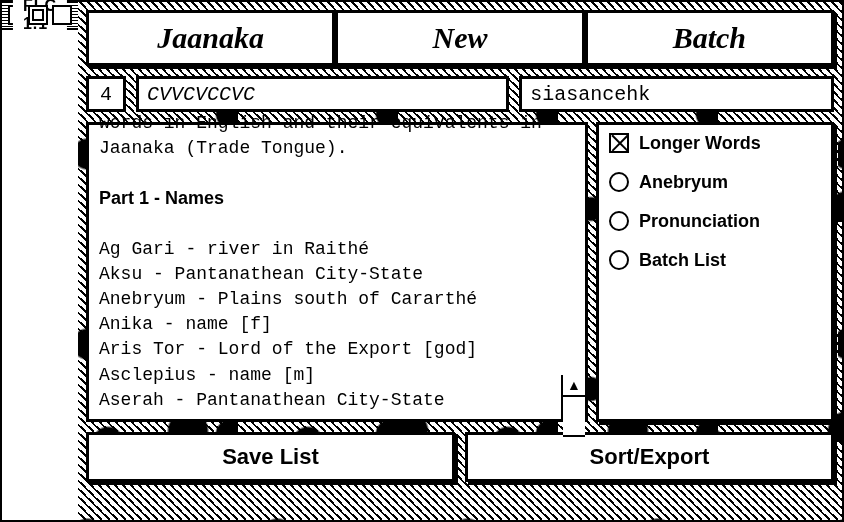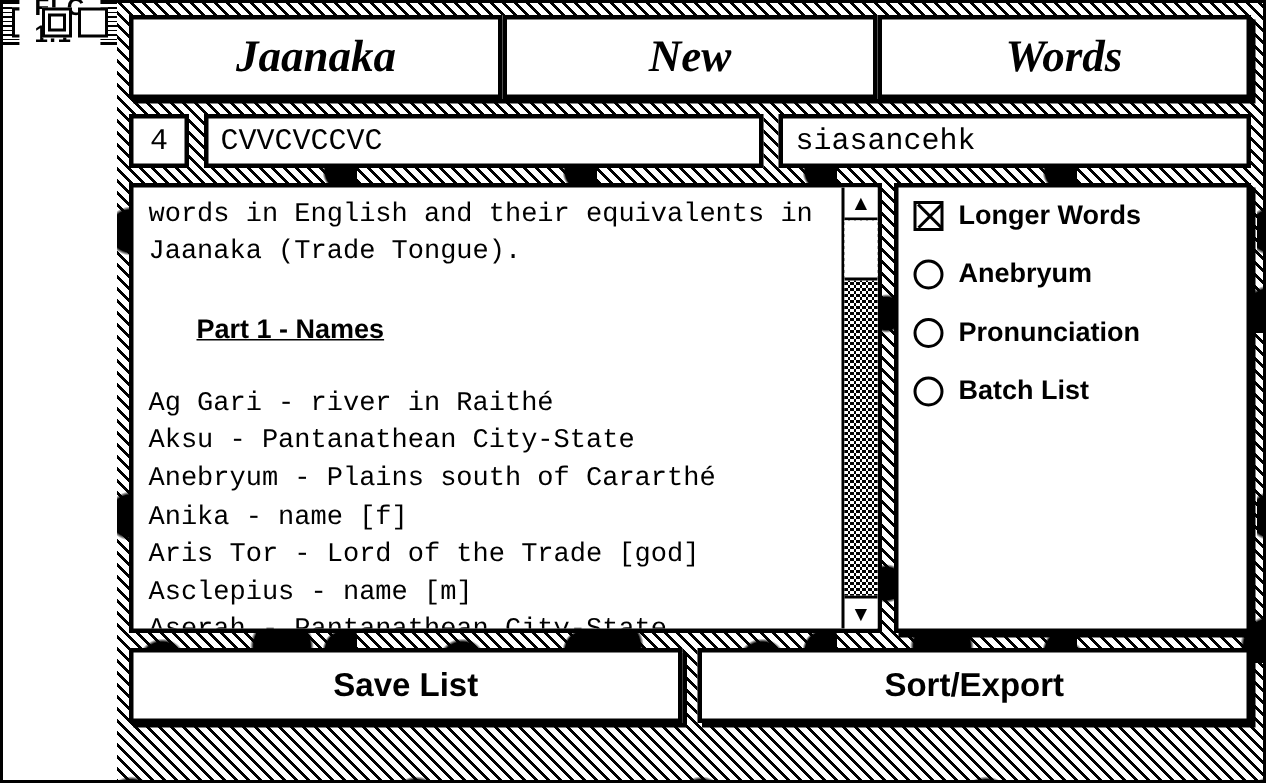--- a/index.html
+++ b/index.html
@@ -105,45 +105,44 @@
   .field {
     background: #fff;
     border: 3px solid #000;
     height: 36px;
     display: flex; align-items: center;
     padding: 0 8px;
     font-family: "Courier New", monospace;
     font-size: 20px;
   }
   .numfield { width: 40px; justify-content: center; }
-  .patternfield { flex: 1.2; }
+  .patternfield { flex: 1.2; font-style: italic; }
   .samplefield { flex: 1; }
   
   .lower {
     display: flex; gap: 8px; height: 300px;
   }
   .textarea-wrap {
     flex: 1;
     display: flex;
     border: 3px solid #000;
     background: #fff;
+    align-items: flex-end;
   }
   .textcontent {
     flex: 1;
     padding: 6px 10px;
     font-family: "Courier New", monospace;
     font-size: 18px;
     line-height: 1.4;
     overflow: hidden;
   }
   .textcontent .heading {
     font-weight: bold;
-    text-decoration: underline;
     font-family: "Geneva","Helvetica",sans-serif;
-    margin-left: 32px;
   }
   
   .vscroll {
     width: 24px;
     border-left: 2px solid #000;
     display: flex; flex-direction: column;
     background: #fff;
   }
   .arrow {
     height: 22px;
@@ -166,21 +165,21 @@
   
   .options {
     width: 238px;
     padding: 8px 10px;
     display: flex; flex-direction: column;
     gap: 18px;
     font-weight: bold;
     font-size: 18px;
   }
   .opt {
-    display: flex; align-items: flex-end; gap: 10px;
+    display: flex; align-items: flex-start; gap: 10px;
     cursor: pointer;
   }
   .checkbox {
     width: 20px; height: 20px;
     border: 2px solid #000;
     position: relative;
     flex: 0 0 auto;
   }
   .checkbox.checked::before,
   .checkbox.checked::after {
@@ -233,42 +232,42 @@
       <div class="rbox inner"></div>
       <div class="rbox"></div>
     </div>
   </div>
 
   <div class="client">
 
     <div class="toprow">
       <div class="panel topbtn">Jaanaka</div>
       <div class="panel topbtn">New</div>
-      <div class="panel topbtn">Words</div>
+      <div class="panel topbtn">Batch</div>
     </div>
 
     <div class="midrow">
       <div class="field numfield">4</div>
       <div class="field patternfield">CVVCVCCVC</div>
       <div class="field samplefield">siasancehk</div>
     </div>
 
     <div class="lower">
       <div class="textarea-wrap">
         <div class="textcontent">
           <div>words in English and their equivalents in</div>
           <div>Jaanaka (Trade Tongue).</div>
           <br>
           <div class="heading">Part 1 - Names</div>
           <br>
           <div>Ag Gari - river in Raithé</div>
           <div>Aksu - Pantanathean City-State</div>
           <div>Anebryum - Plains south of Cararthé</div>
           <div>Anika - name [f]</div>
-          <div>Aris Tor - Lord of the Trade [god]</div>
+          <div>Aris Tor - Lord of the Export [god]</div>
           <div>Asclepius - name [m]</div>
           <div>Aserah - Pantanathean City-State</div>
         </div>
         <div class="vscroll">
           <div class="arrow">▲</div>
           <div class="track">
             <div class="thumb"></div>
           </div>
           <div class="arrow down">▼</div>
         </div>

